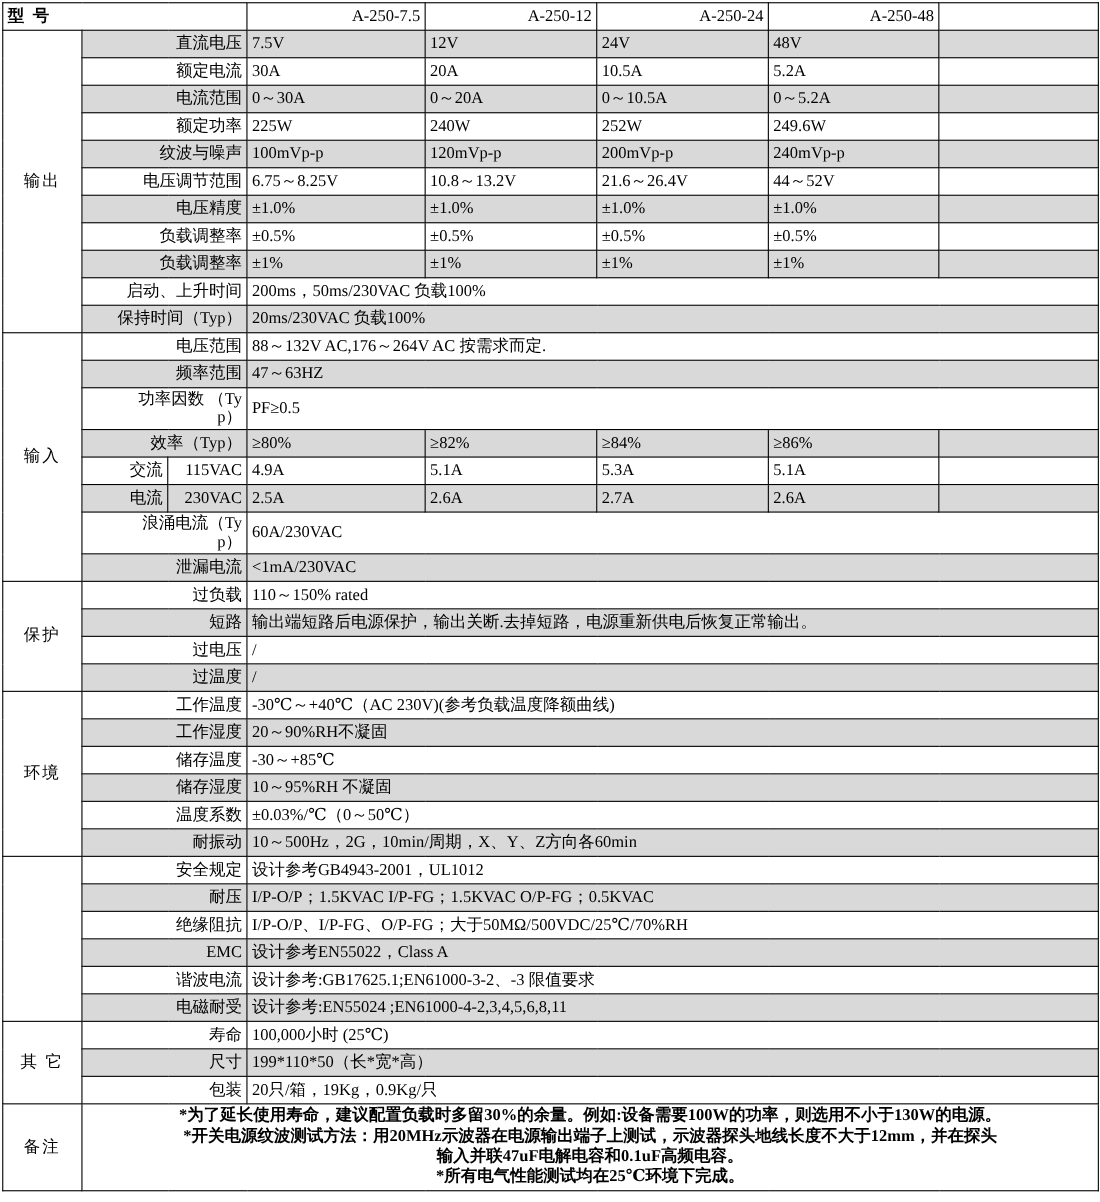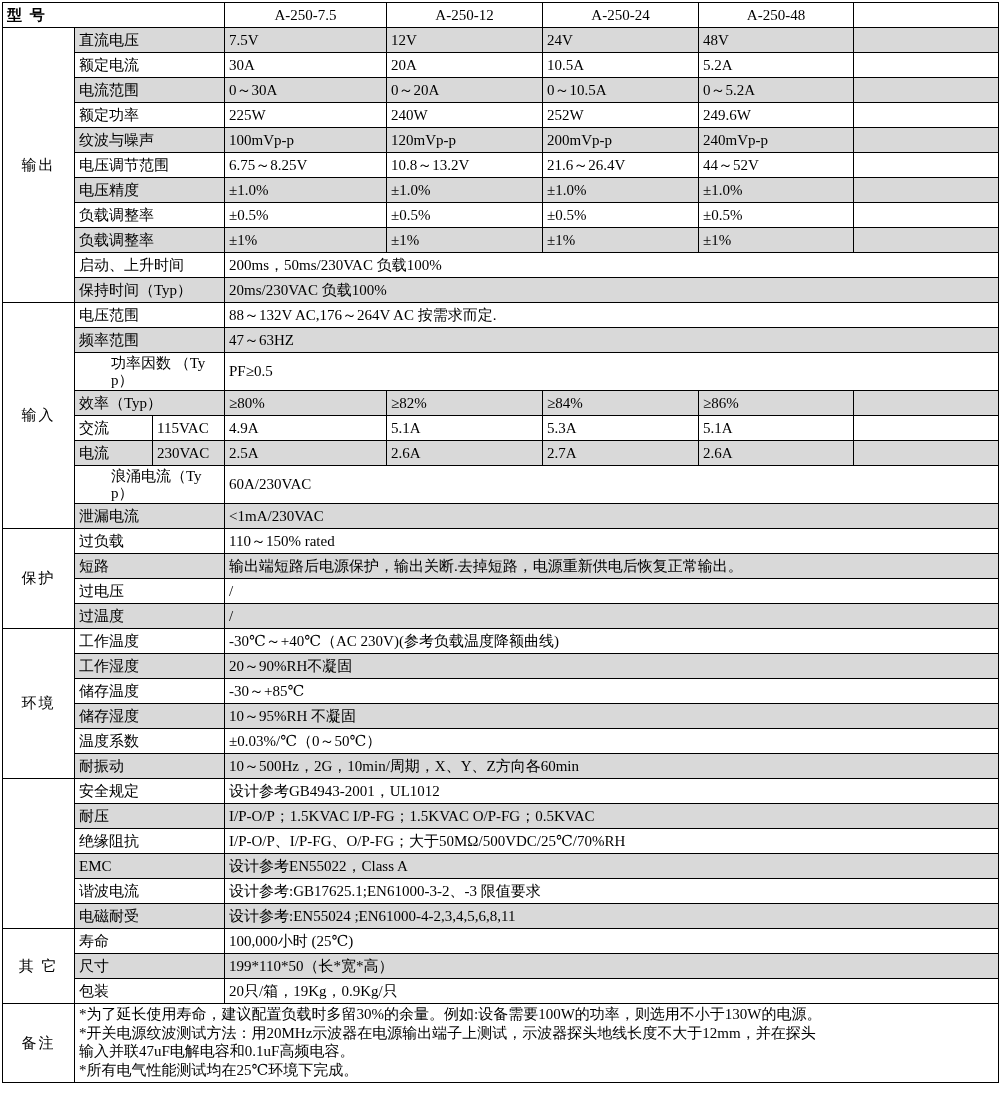--- a/index.html
+++ b/index.html
@@ -43,48 +43,49 @@
   col.c-v4     { width: 155px; }
   col.c-tail   { width: 145px; }
 
   .group-cell {
     text-align: center;
     font-weight: normal;
     font-size: 17px;
     letter-spacing: 2px;
   }
   .label-cell {
-    text-align: left;
+    text-align: right;
     font-size: 15px;
   }
   .label-cell.tight { letter-spacing: 0px; padding-left: 36px; }
   .val-cell {
     text-align: left;
     font-size: 15px;
   }
   .shaded { background: #d9d9d9; }
   .plain  { background: #ffffff; }
   .model-head {
     font-weight: bold;
     font-size: 17px;
     text-align: left;
     letter-spacing: 2px;
     padding-left: 6px;
   }
   .model-val {
     font-size: 15px;
+    text-align: right;
+  }
+  .note-cell {
     text-align: center;
-  }
-  .note-cell {
-    text-align: left;
     font-size: 15px;
     line-height: 1.5;
     padding: 4px 6px;
     vertical-align: top;
     height: auto;
+    font-weight: bold;
   }
   .note-cell p { margin: 0 0 2px 0; }
 </style>
 </head>
 <body>
 
 <div id="sheet">
   <table class="spec">
     <colgroup>
       <col class="c-group">

